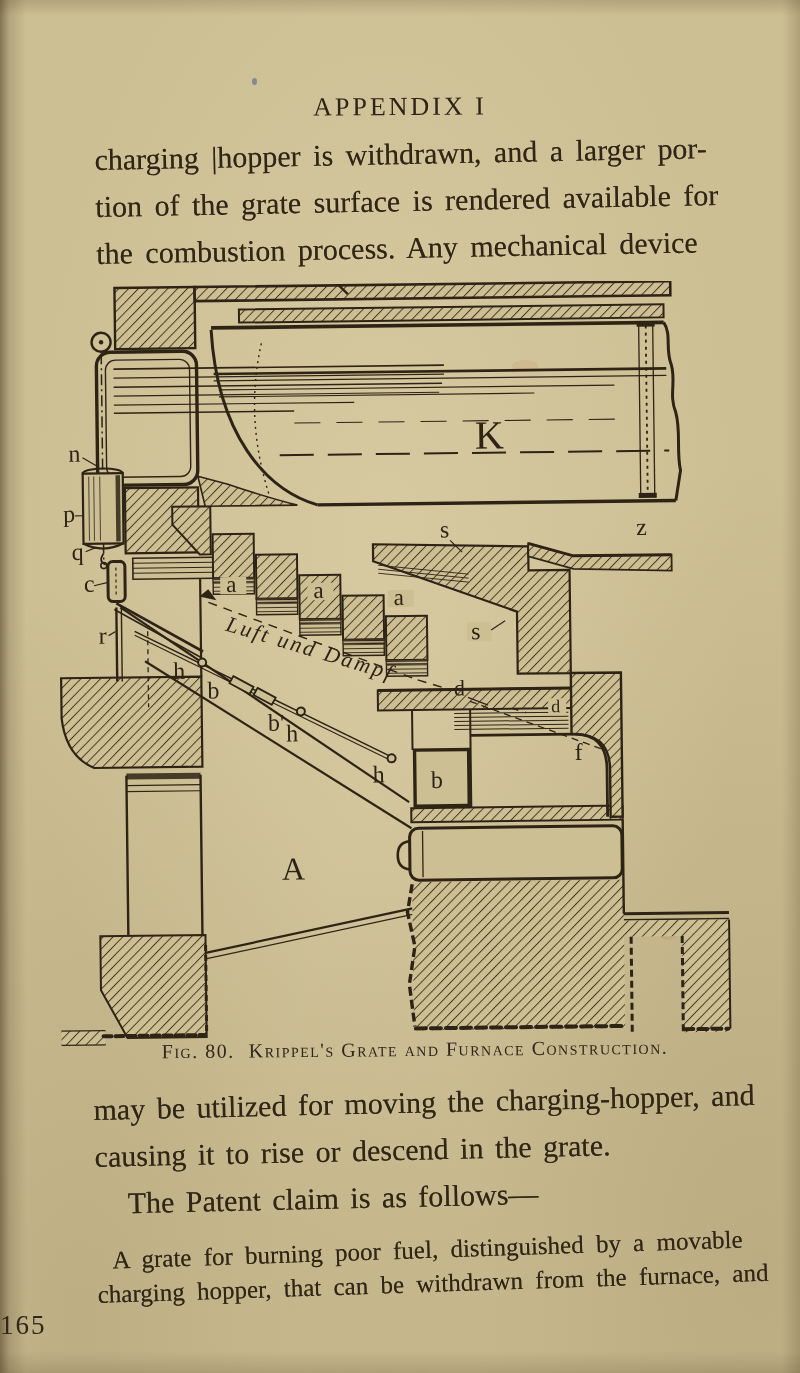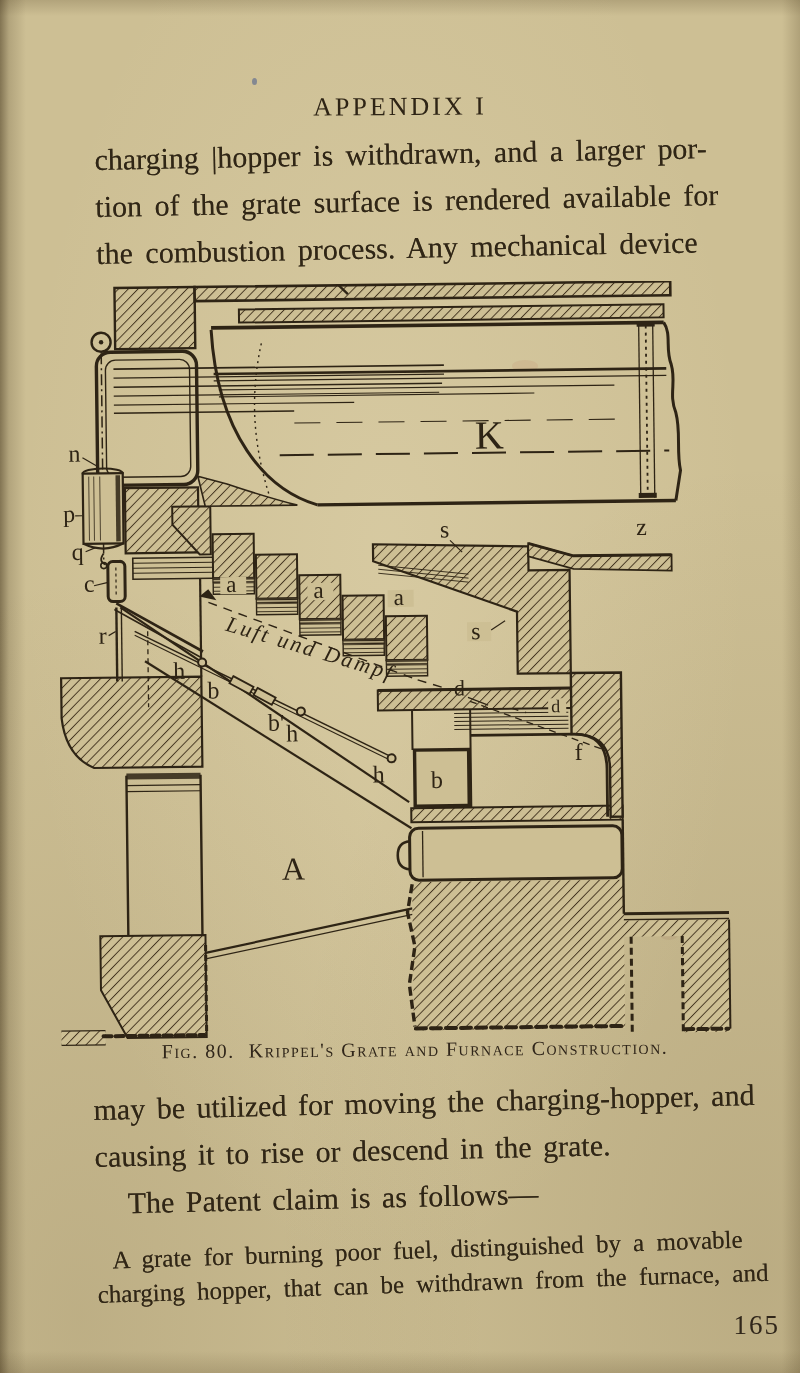--- a/index.html
+++ b/index.html
@@ -33,21 +33,21 @@
   .p2{left:93px;top:1086px;width:630px;font-size:30px;line-height:47px;word-spacing:4px;transform:rotate(-1.3deg);transform-origin:left top;}
   .p2 .indent{padding-left:32px;}
   .claim{left:96px;top:1244px;width:650px;font-size:25px;line-height:34px;word-spacing:6px;transform:rotate(-1.9deg);transform-origin:left top;}
   .claim .ln1{padding-left:16px;}
   .caption{
     position:absolute;left:110px;top:1038px;width:610px;text-align:center;
     font-variant:small-caps;font-size:20px;letter-spacing:1.5px;color:#30261a;
     transform:rotate(-0.5deg);white-space:nowrap;
   }
   .caption .cap-prefix{margin-right:14px;}
-  .pageno{position:absolute;left:0;top:1310px;width:780px;text-align:right;font-size:27px;letter-spacing:2px;color:#30261a;}
+  .pageno{position:absolute;left:0;top:1310px;width:780px;text-align:left;font-size:27px;letter-spacing:2px;color:#30261a;}
   .figwrap{position:absolute;left:57px;top:281px;width:706px;height:772px;}
   svg text{font-family:"Liberation Serif","DejaVu Serif",serif;fill:#2e2415;}
 </style>
 </head>
 <body>
 
 <div class="page">
 
   <div class="fox" style="left:252px;top:78px;width:5px;height:7px;background:rgba(70,90,140,.55);"></div>
   <div class="fox" style="left:512px;top:360px;width:26px;height:12px;background:rgba(190,120,90,.14);"></div>

